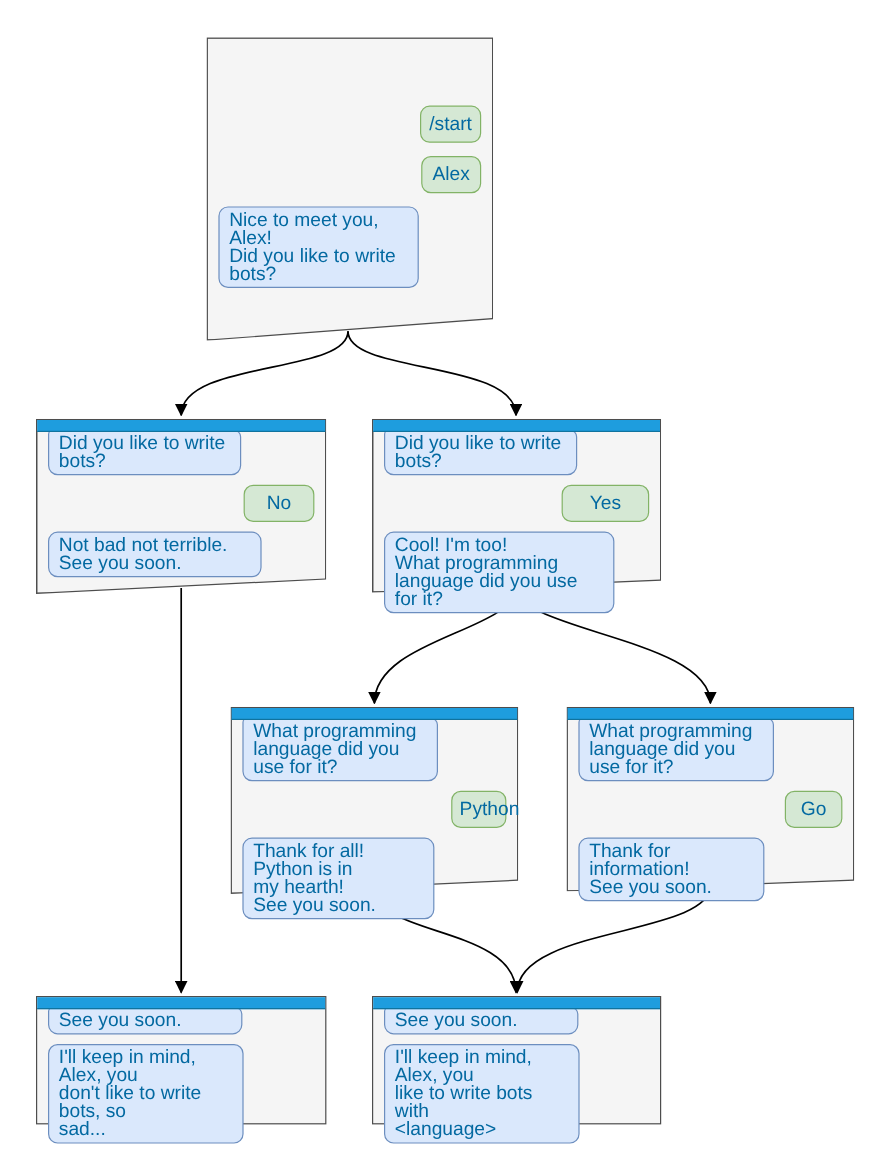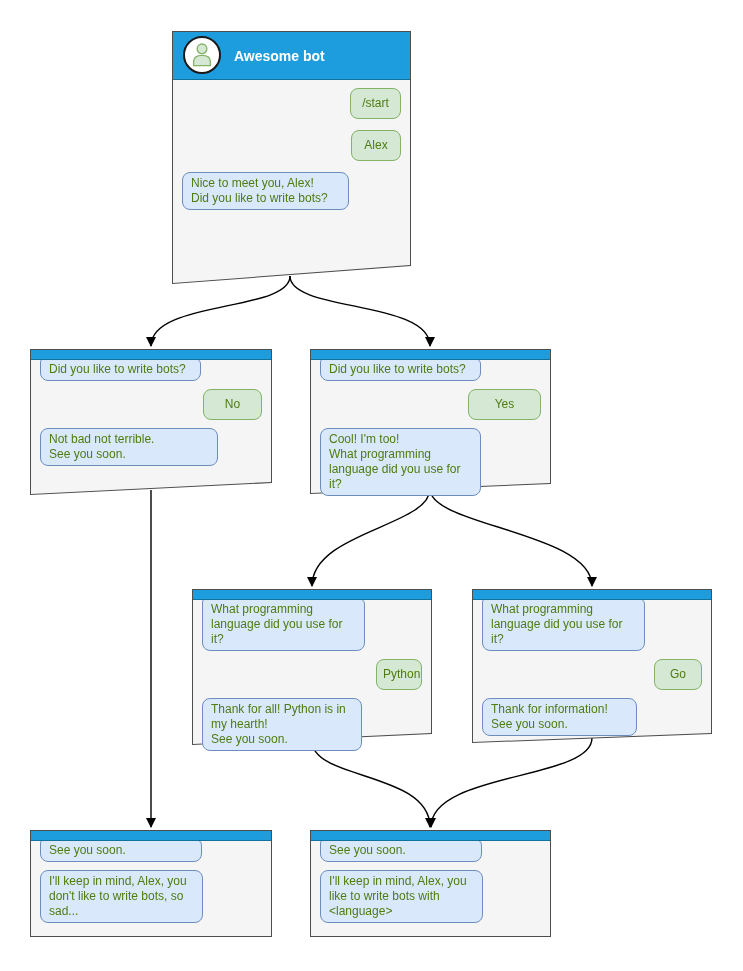--- a/index.html
+++ b/index.html
@@ -36,21 +36,21 @@
   .win.main .header .title{color:#ffffff;font-weight:bold;font-size:14px;margin-left:61px;}
   .avatar{position:absolute;left:10px;top:4px;width:38px;height:38px;border-radius:50%;
     background:#ffffff;border:2px solid #1a1a1a;box-sizing:border-box;display:flex;
     align-items:center;justify-content:center;}
 
   .body{position:relative;z-index:2;display:flex;flex-direction:column;
     padding:0 10px;box-sizing:border-box;}
   .win.main .body{padding-top:57px;gap:11px;}
   .win.small .body{padding-top:10px;gap:8px;}
 
-  .msg{box-sizing:border-box;font-size:12px;line-height:15px;color:#4d7c0f;
+  .msg{box-sizing:border-box;font-size:16px;line-height:15px;color:#0369a1;
     white-space:pre-line;border-radius:8px;}
   .msg.bot{align-self:flex-start;background:var(--bot-bubble-fill);
     border:1px solid var(--bot-bubble-border);padding:3px 8px;}
   .msg.user{align-self:flex-end;background:var(--user-bubble-fill);
     border:1px solid var(--user-bubble-border);padding:7px 6px;text-align:center;}
   .win.small .msg.bot:first-child{margin-top:-1px;border-top-left-radius:4px;border-top-right-radius:6px;}
 </style>
 </head>
 <body>
 
@@ -75,50 +75,41 @@
 
   <div class="win main" style="left:172px;top:31px;width:239px;height:253px;--bl:253px;--br:235px;">
     <div class="shape"></div>
     <div class="shape-in"></div>
     <div class="body">
       <div class="msg user" style="width:51px">/start</div>
       <div class="msg user" style="width:50px">Alex</div>
       <div class="msg bot" style="width:167px">Nice to meet you, Alex!
 Did you like to write bots?</div>
     </div>
-    <div class="header">
-      <div class="avatar">
-        <svg width="30" height="30" viewBox="0 0 34 34">
-          <circle cx="17" cy="10" r="5.5" fill="#d5e8d4" stroke="#82b366" stroke-width="1.5"></circle>
-          <path d="M 7.5,29 L 7.5,25 C 7.5,19.5 11.5,17.5 17,17.5 C 22.5,17.5 26.5,19.5 26.5,25 L 26.5,29 Z" fill="#d5e8d4" stroke="#82b366" stroke-width="1.5"></path>
-        </svg>
-      </div>
-      <div class="title">Awesome bot</div>
-    </div>
   </div>
 
   <div class="win small" style="left:30px;top:349px;width:242px;height:146px;--bl:146px;--br:134px;">
     <div class="shape"></div>
     <div class="shape-in"></div>
     <div class="body">
       <div class="msg bot" style="width:161px">Did you like to write bots?</div>
       <div class="msg user" style="width:59px">No</div>
       <div class="msg bot" style="width:178px">Not bad not terrible.
 See you soon.</div>
     </div>
     <div class="header"></div>
   </div>
 
   <div class="win small" style="left:310px;top:349px;width:241px;height:145px;--bl:145px;--br:135px;">
     <div class="shape"></div>
     <div class="shape-in"></div>
     <div class="body">
       <div class="msg bot" style="width:161px">Did you like to write bots?</div>
       <div class="msg user" style="width:73px">Yes</div>
-      <div class="msg bot" style="width:161px">Cool! I'm too!
+      <div class="msg bot" style="width:192px">Cool! I'm too!
 What programming
 language did you use for it?</div>
     </div>
     <div class="header"></div>
   </div>
 
   <div class="win small" style="left:192px;top:589px;width:240px;height:156px;--bl:156px;--br:145px;">
     <div class="shape"></div>
     <div class="shape-in"></div>
     <div class="body">

